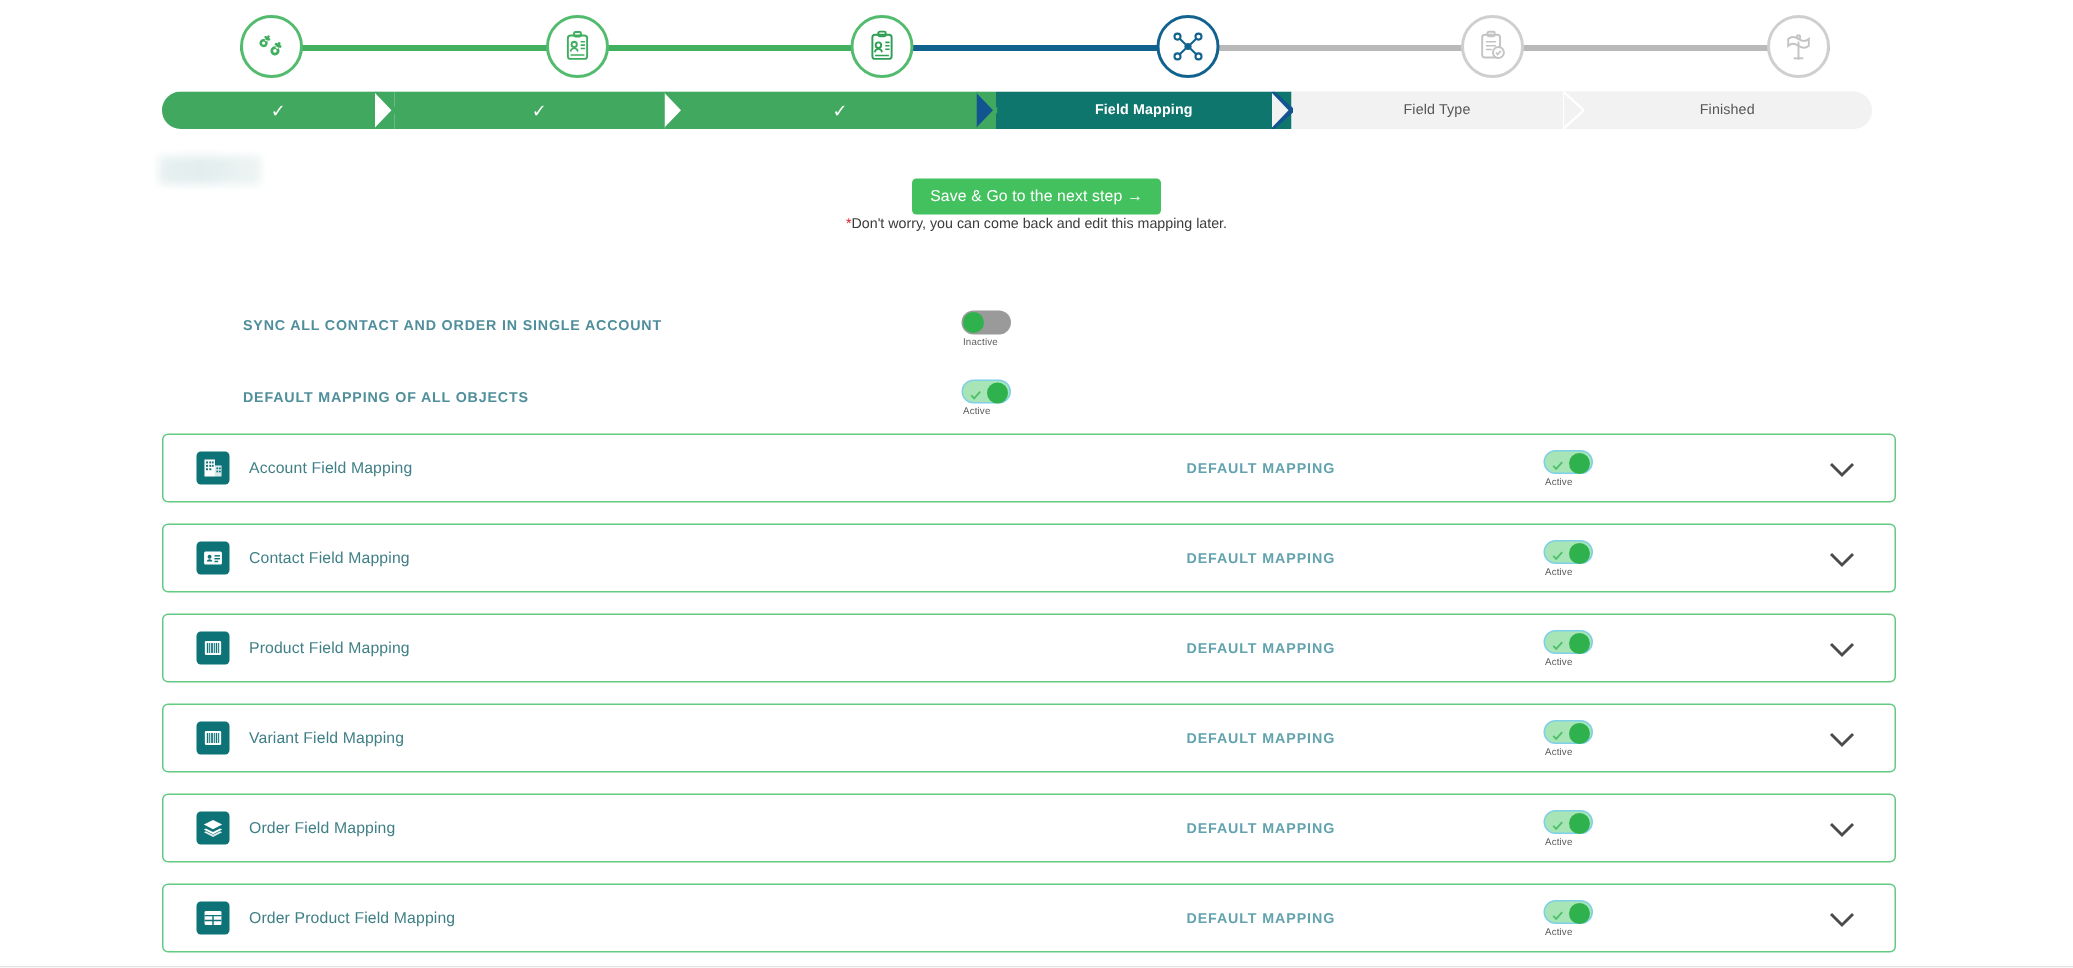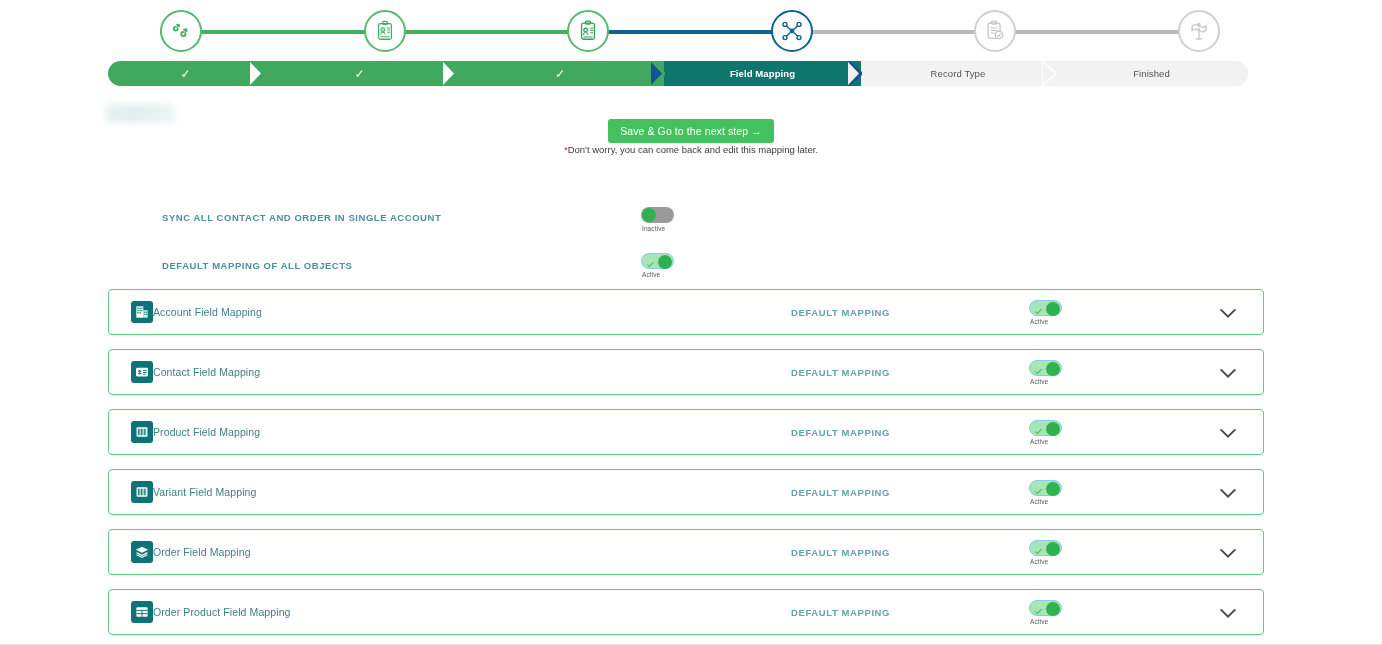--- a/index.html
+++ b/index.html
@@ -204,20 +204,21 @@
   }
   .card-icon {
     width: 22px; height: 22px;
     margin-left: 22px;
     border-radius: 3px;
     background: #0d7377;
     display: flex; align-items: center; justify-content: center;
     flex: 0 0 auto;
   }
   .card-title {
+    margin-left: 13px;
     font-size: 10.5px;
     color: #3f7f86;
     letter-spacing: .1px;
   }
   .card-mapping {
     position: absolute;
     left: 682px;
     font-size: 9.5px;
     font-weight: bold;
     letter-spacing: .6px;
@@ -347,21 +348,21 @@
       <span>Field Mapping</span>
       <span class="notch">
         <svg width="14" height="25" viewBox="0 0 14 25">
             <path d="M0 0 L14 12.5 L0 25 Z" fill="#f2f2f2"></path>
             <path d="M1.6 0 L14 11 L14 14 L1.6 25 L-1 25 L11 12.5 L-1 0 Z" fill="#125490"></path>
           </svg>
       </span>
     </div>
 
     <div class="pchev todo" style="width:194px">
-      <span>Record Type</span>
+      <span>Field Type</span>
       <span class="notch">
         <svg width="14" height="25" viewBox="0 0 14 25">
             <path d="M0 0 L14 12.5 L0 25 Z" fill="#f2f2f2" stroke="#ffffff" stroke-width="1.6"></path>
           </svg>
       </span>
     </div>
 
     <div class="pchev todo" style="width:193px">
       <span>Finished</span>
     </div>

